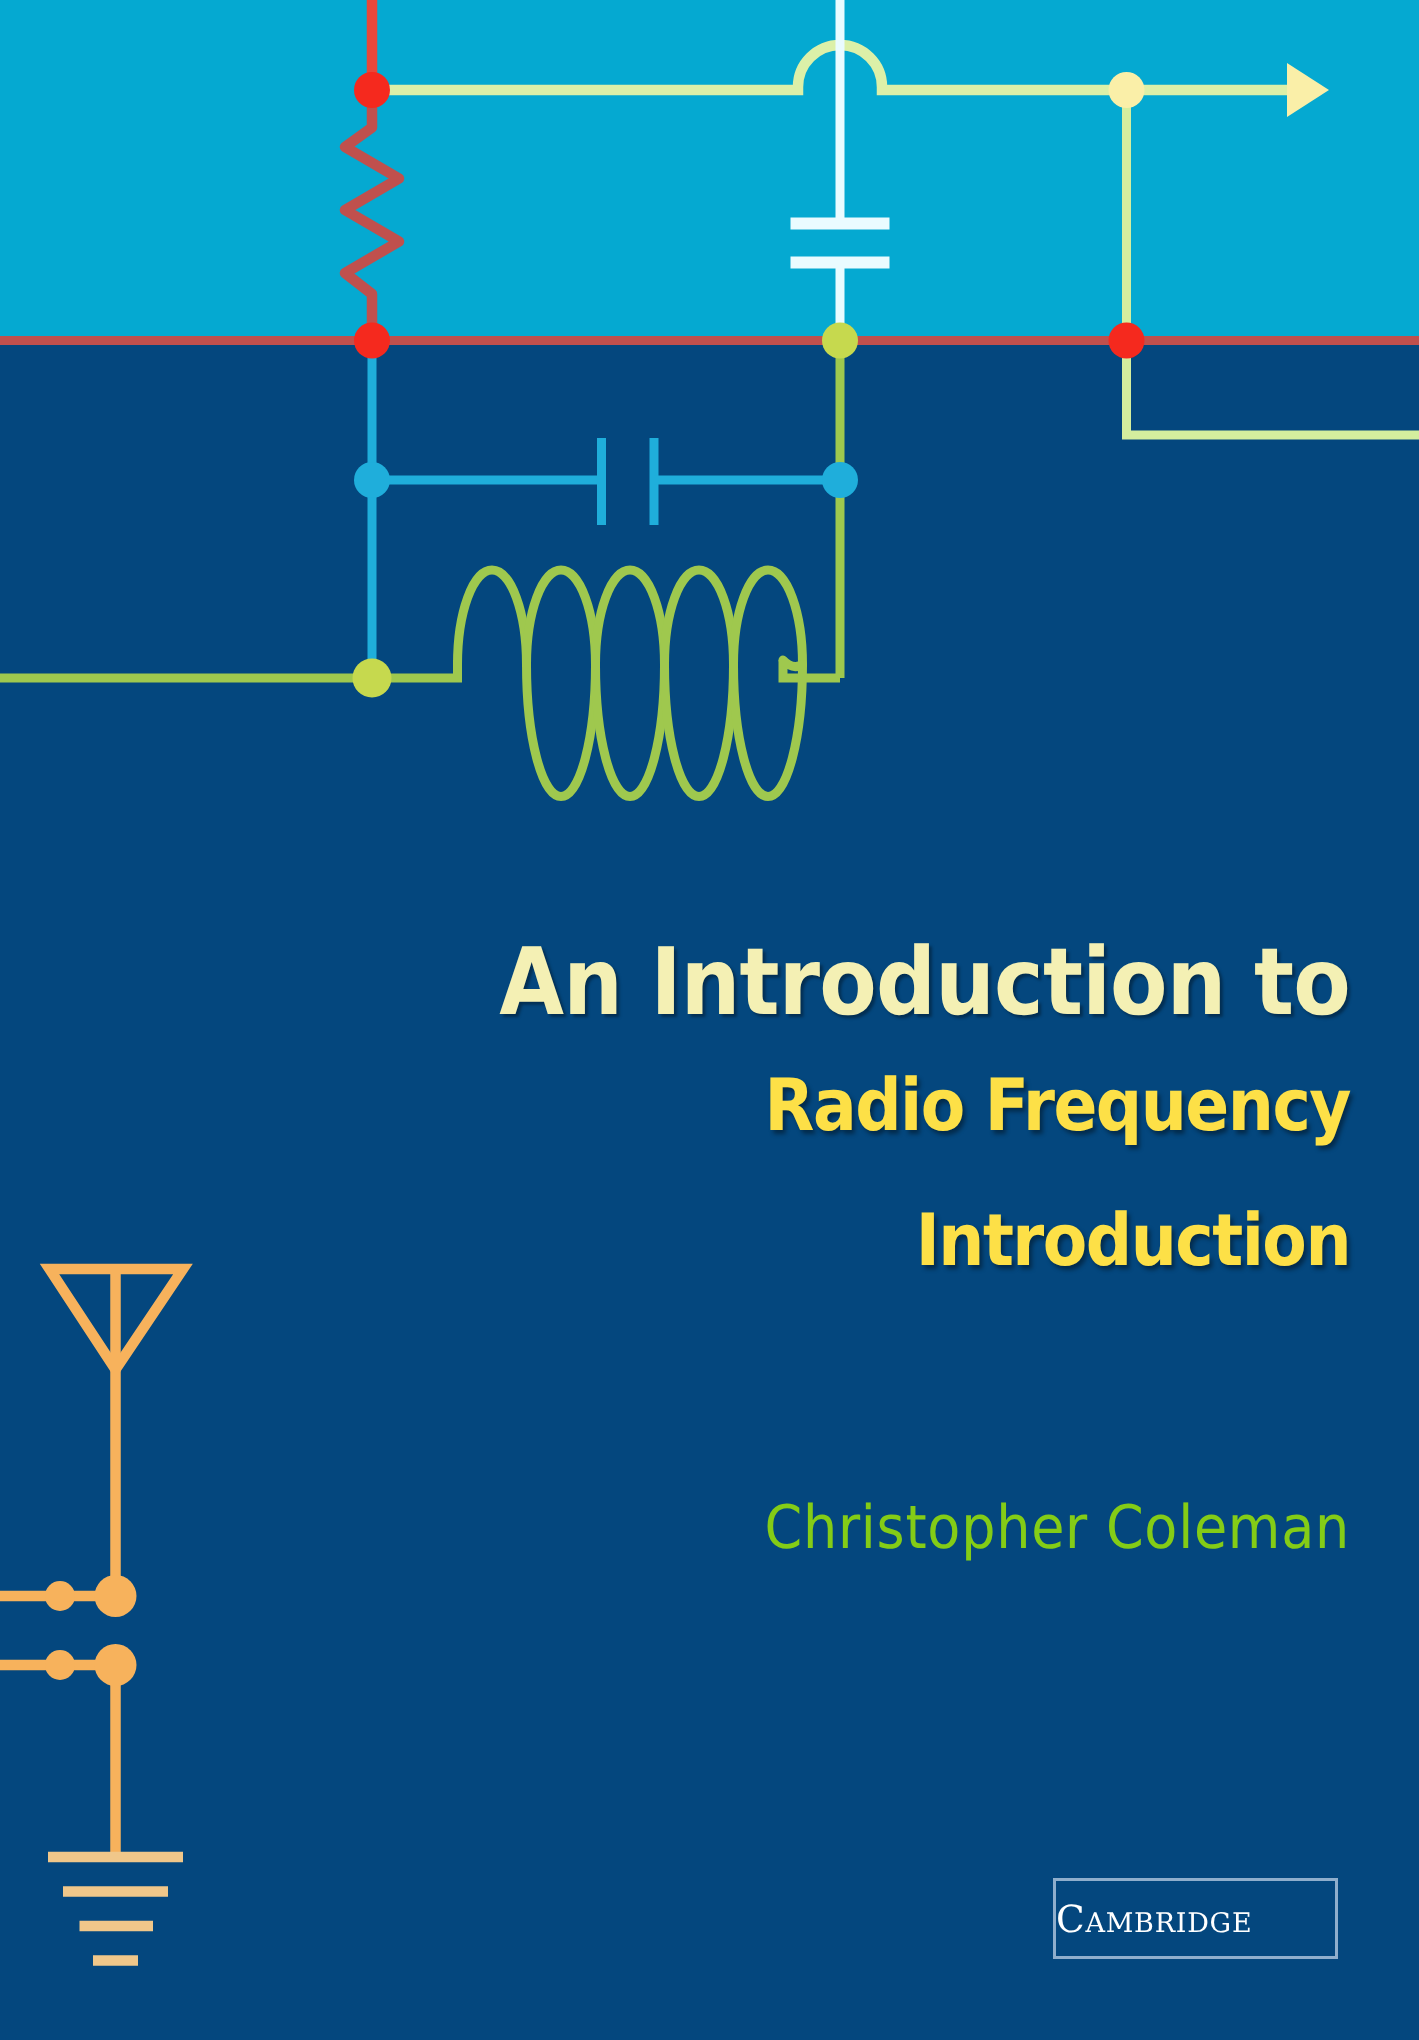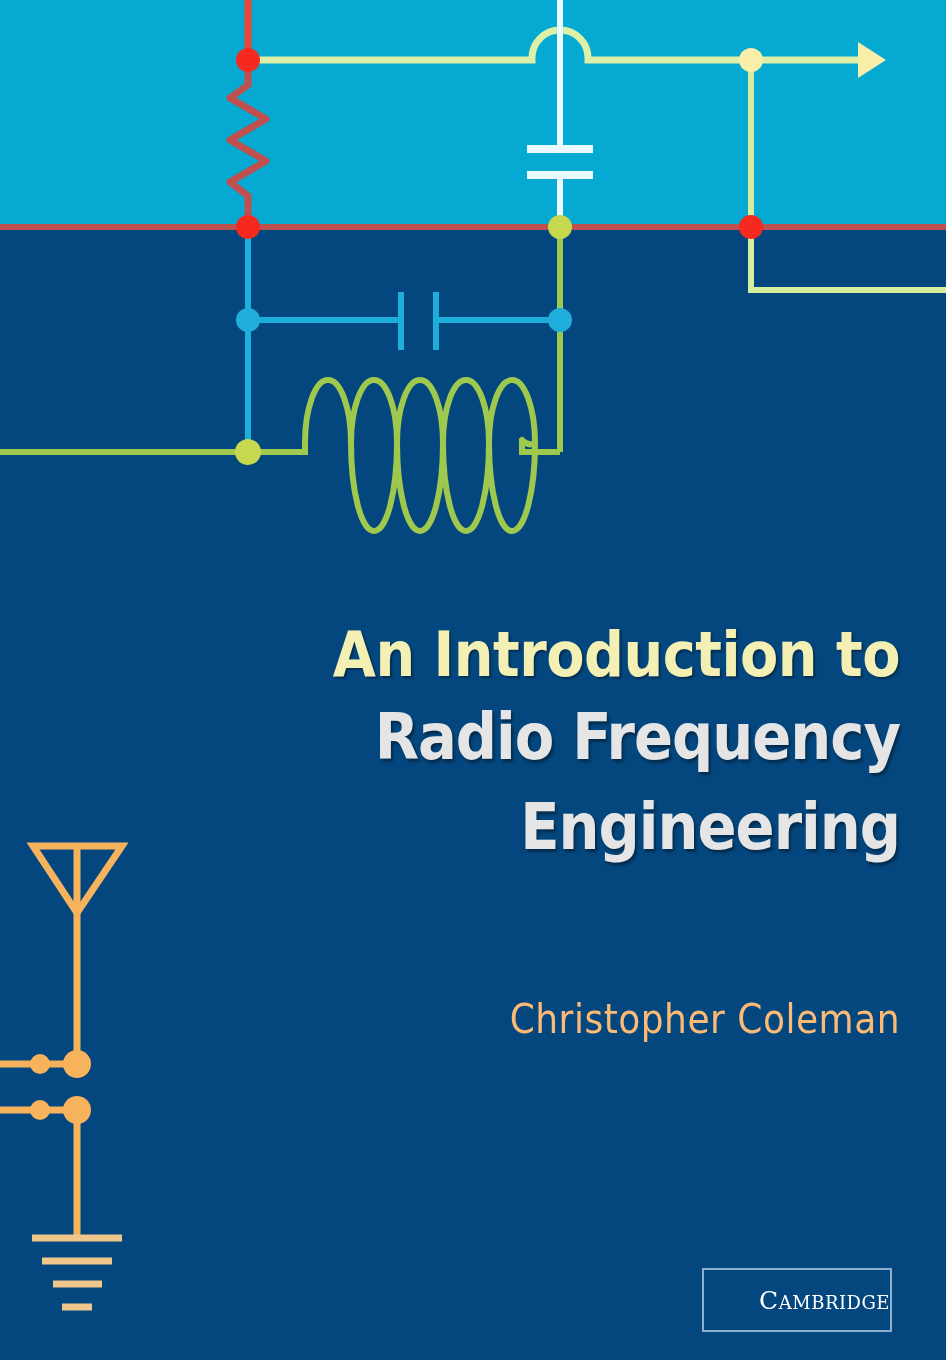--- a/index.html
+++ b/index.html
@@ -48,52 +48,51 @@
     font-size: 62px;
     line-height: 74px;
     font-weight: 700;
     color: #F4F0B4;
     letter-spacing: -0.5px;
     white-space: nowrap;
     text-shadow: 2px 2px 2px rgba(0,0,0,0.35);
   }
   .title-main {
     font-family: "DejaVu Sans Condensed", "Liberation Sans Narrow", "Liberation Sans", sans-serif;
-    font-size: 64px;
+    font-size: 48px;
     line-height: 90px;
     font-weight: 700;
-    color: #e5e5e5;
+    color: #fde047;
     letter-spacing: -1px;
     white-space: nowrap;
     text-shadow: 2px 3px 3px rgba(0,0,0,0.40);
   }
   #author {
     position: absolute;
     right: 46px;
     top: 996px;
     font-family: "DejaVu Sans Condensed", "Liberation Sans Narrow", "Liberation Sans", sans-serif;
     font-size: 40px;
     font-weight: 400;
-    color: #fdba74;
+    color: #84cc16;
     letter-spacing: 0.5px;
     white-space: nowrap;
   }
   #publisher-logo {
     position: absolute;
     left: 702px;
     top: 1252px;
     width: 190px;
-    height: 64px;
+    height: 54px;
     border: 2px solid #8FAECC;
     box-sizing: border-box;
     display: flex;
     align-items: center;
-    justify-content: flex-end;
+    justify-content: flex-start;
     background: transparent;
-    margin-top: 16px;
   }
   #publisher-name {
     font-family: "DejaVu Serif", "Liberation Serif", serif;
     font-size: 25px;
     font-variant: small-caps;
     letter-spacing: 0.5px;
     color: #FFFFFF;
     line-height: 1;
     white-space: nowrap;
   }
@@ -186,21 +185,21 @@
       <line x1="62" y1="1307" x2="92" y2="1307"></line>
     </g>
 
   </svg>
 
   <div class="text-layer">
 
     <div id="title-block">
       <div id="title-line-1">An Introduction to</div>
       <div class="title-main">Radio Frequency</div>
-      <div class="title-main">Engineering</div>
+      <div class="title-main">Introduction</div>
     </div>
 
     <div id="author">Christopher Coleman</div>
 
     <div id="publisher-logo">
       <span id="publisher-name">Cambridge</span>
     </div>
 
   </div>
 </div>

